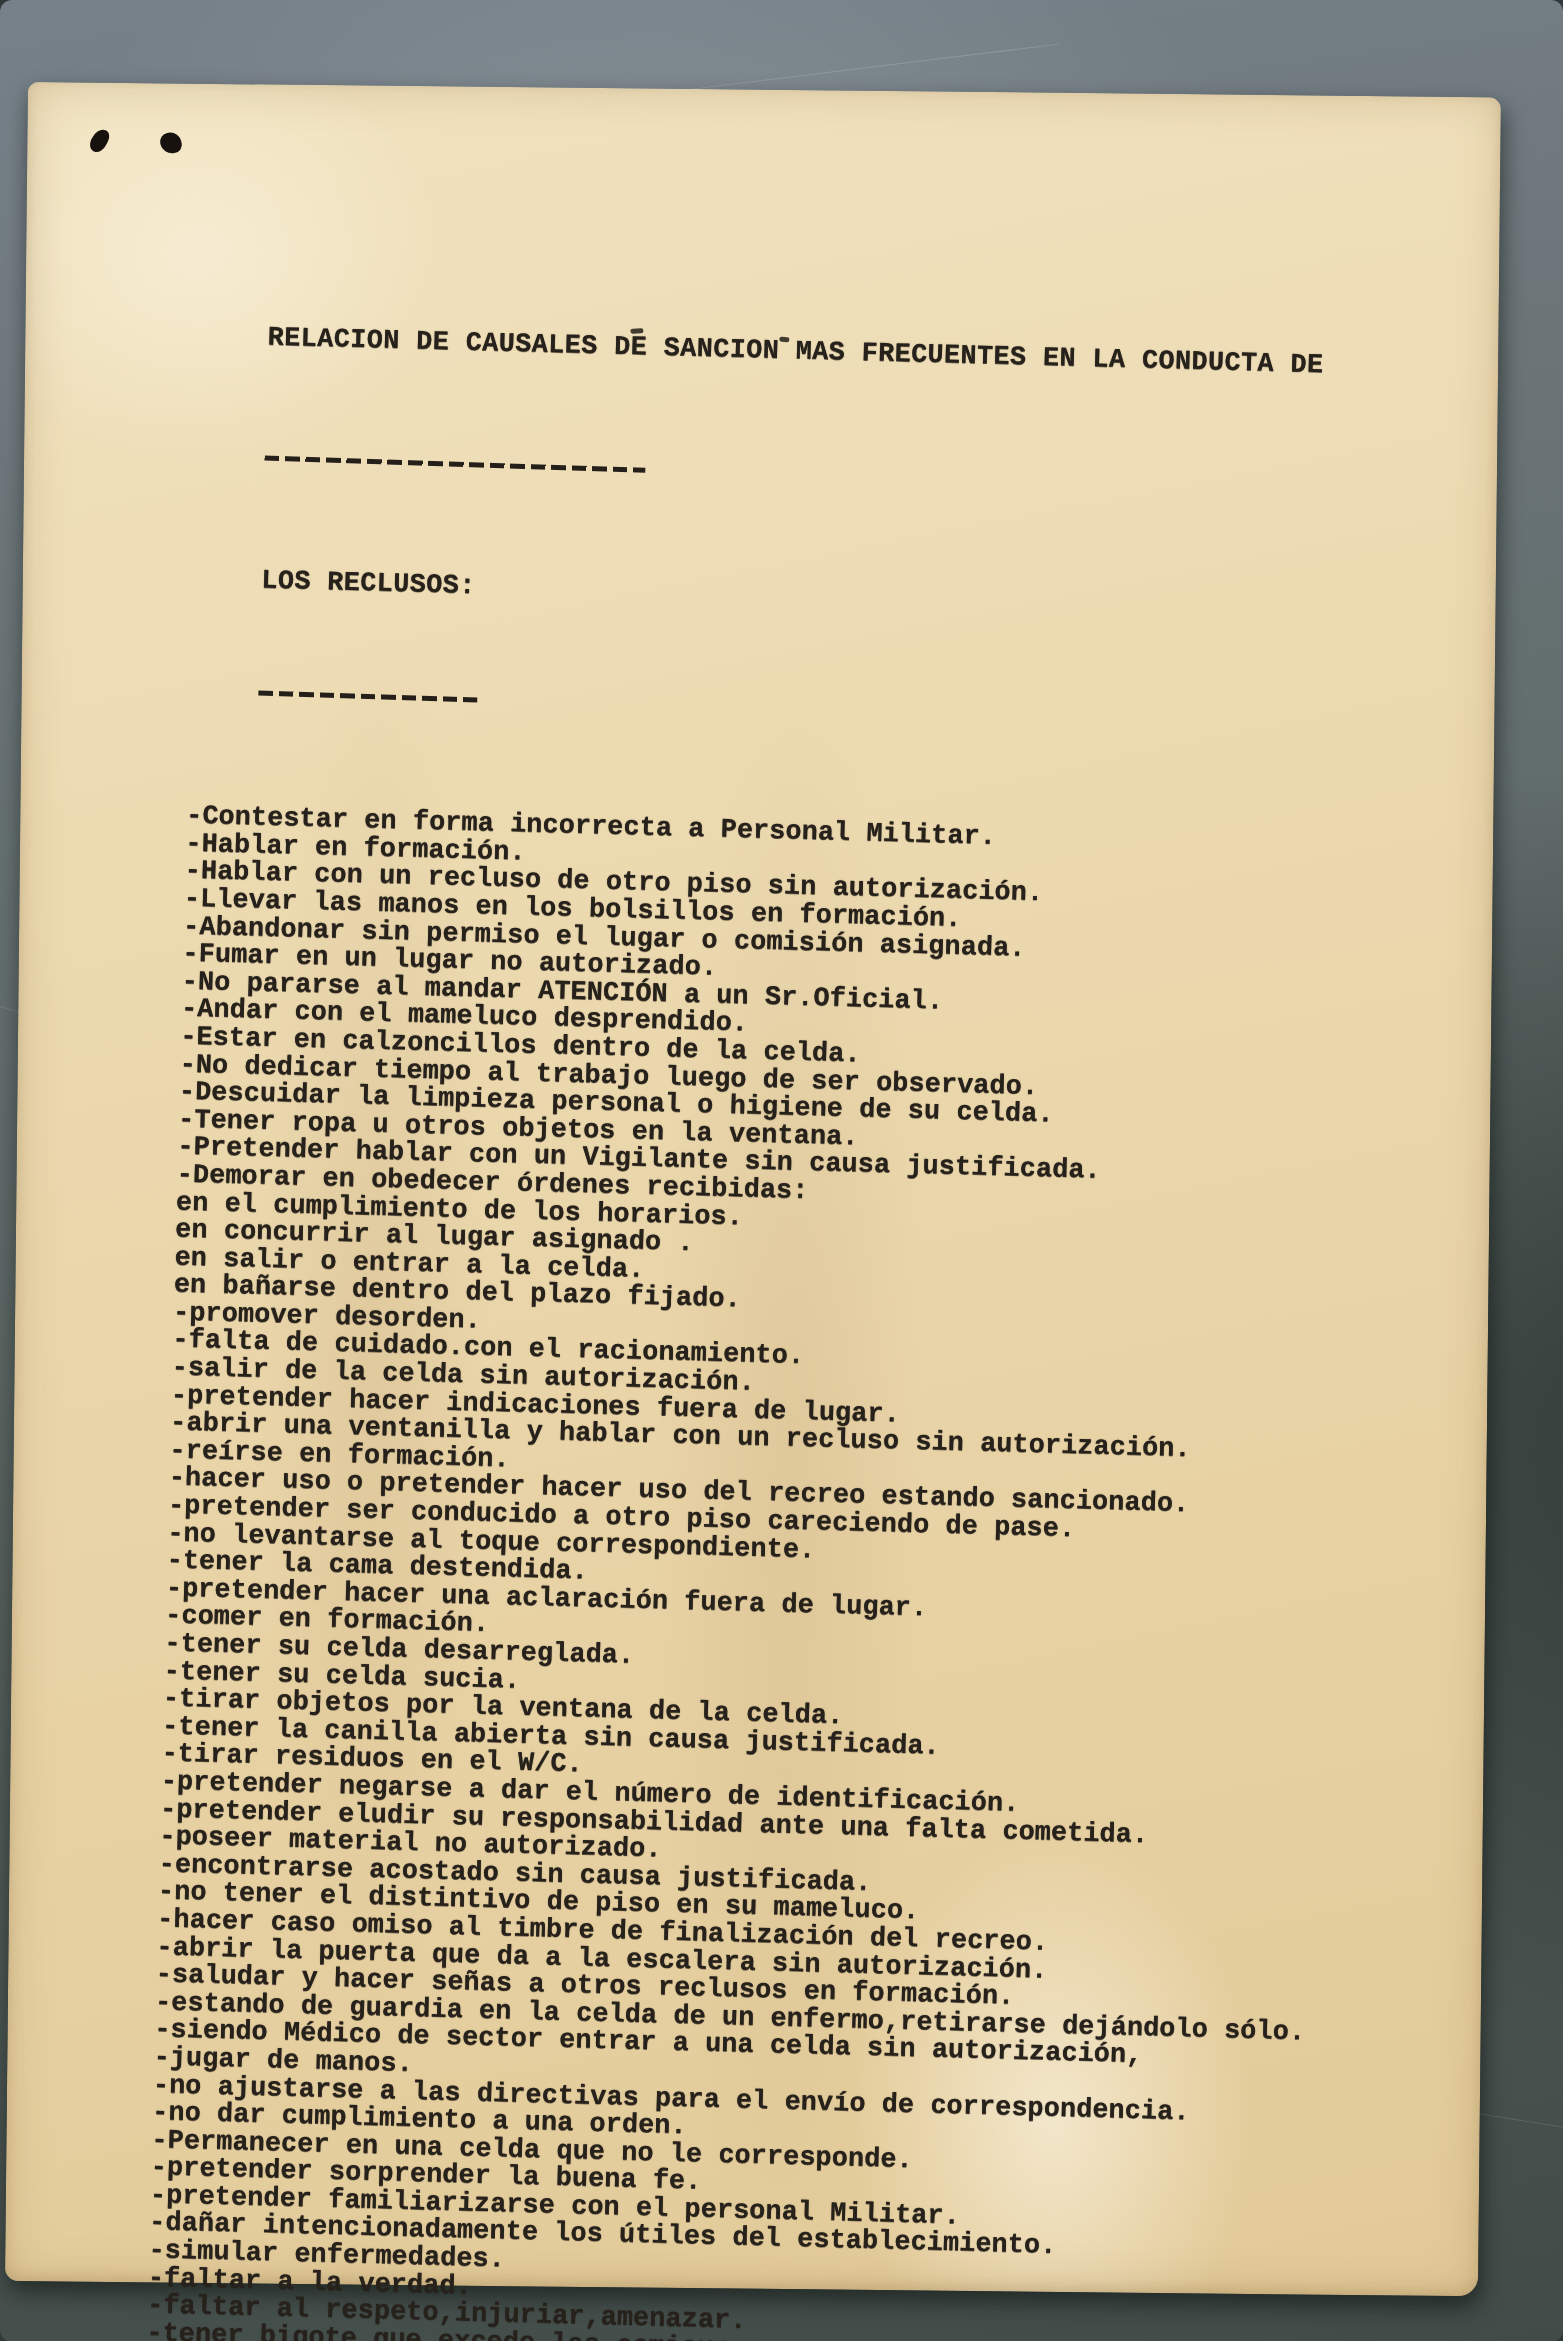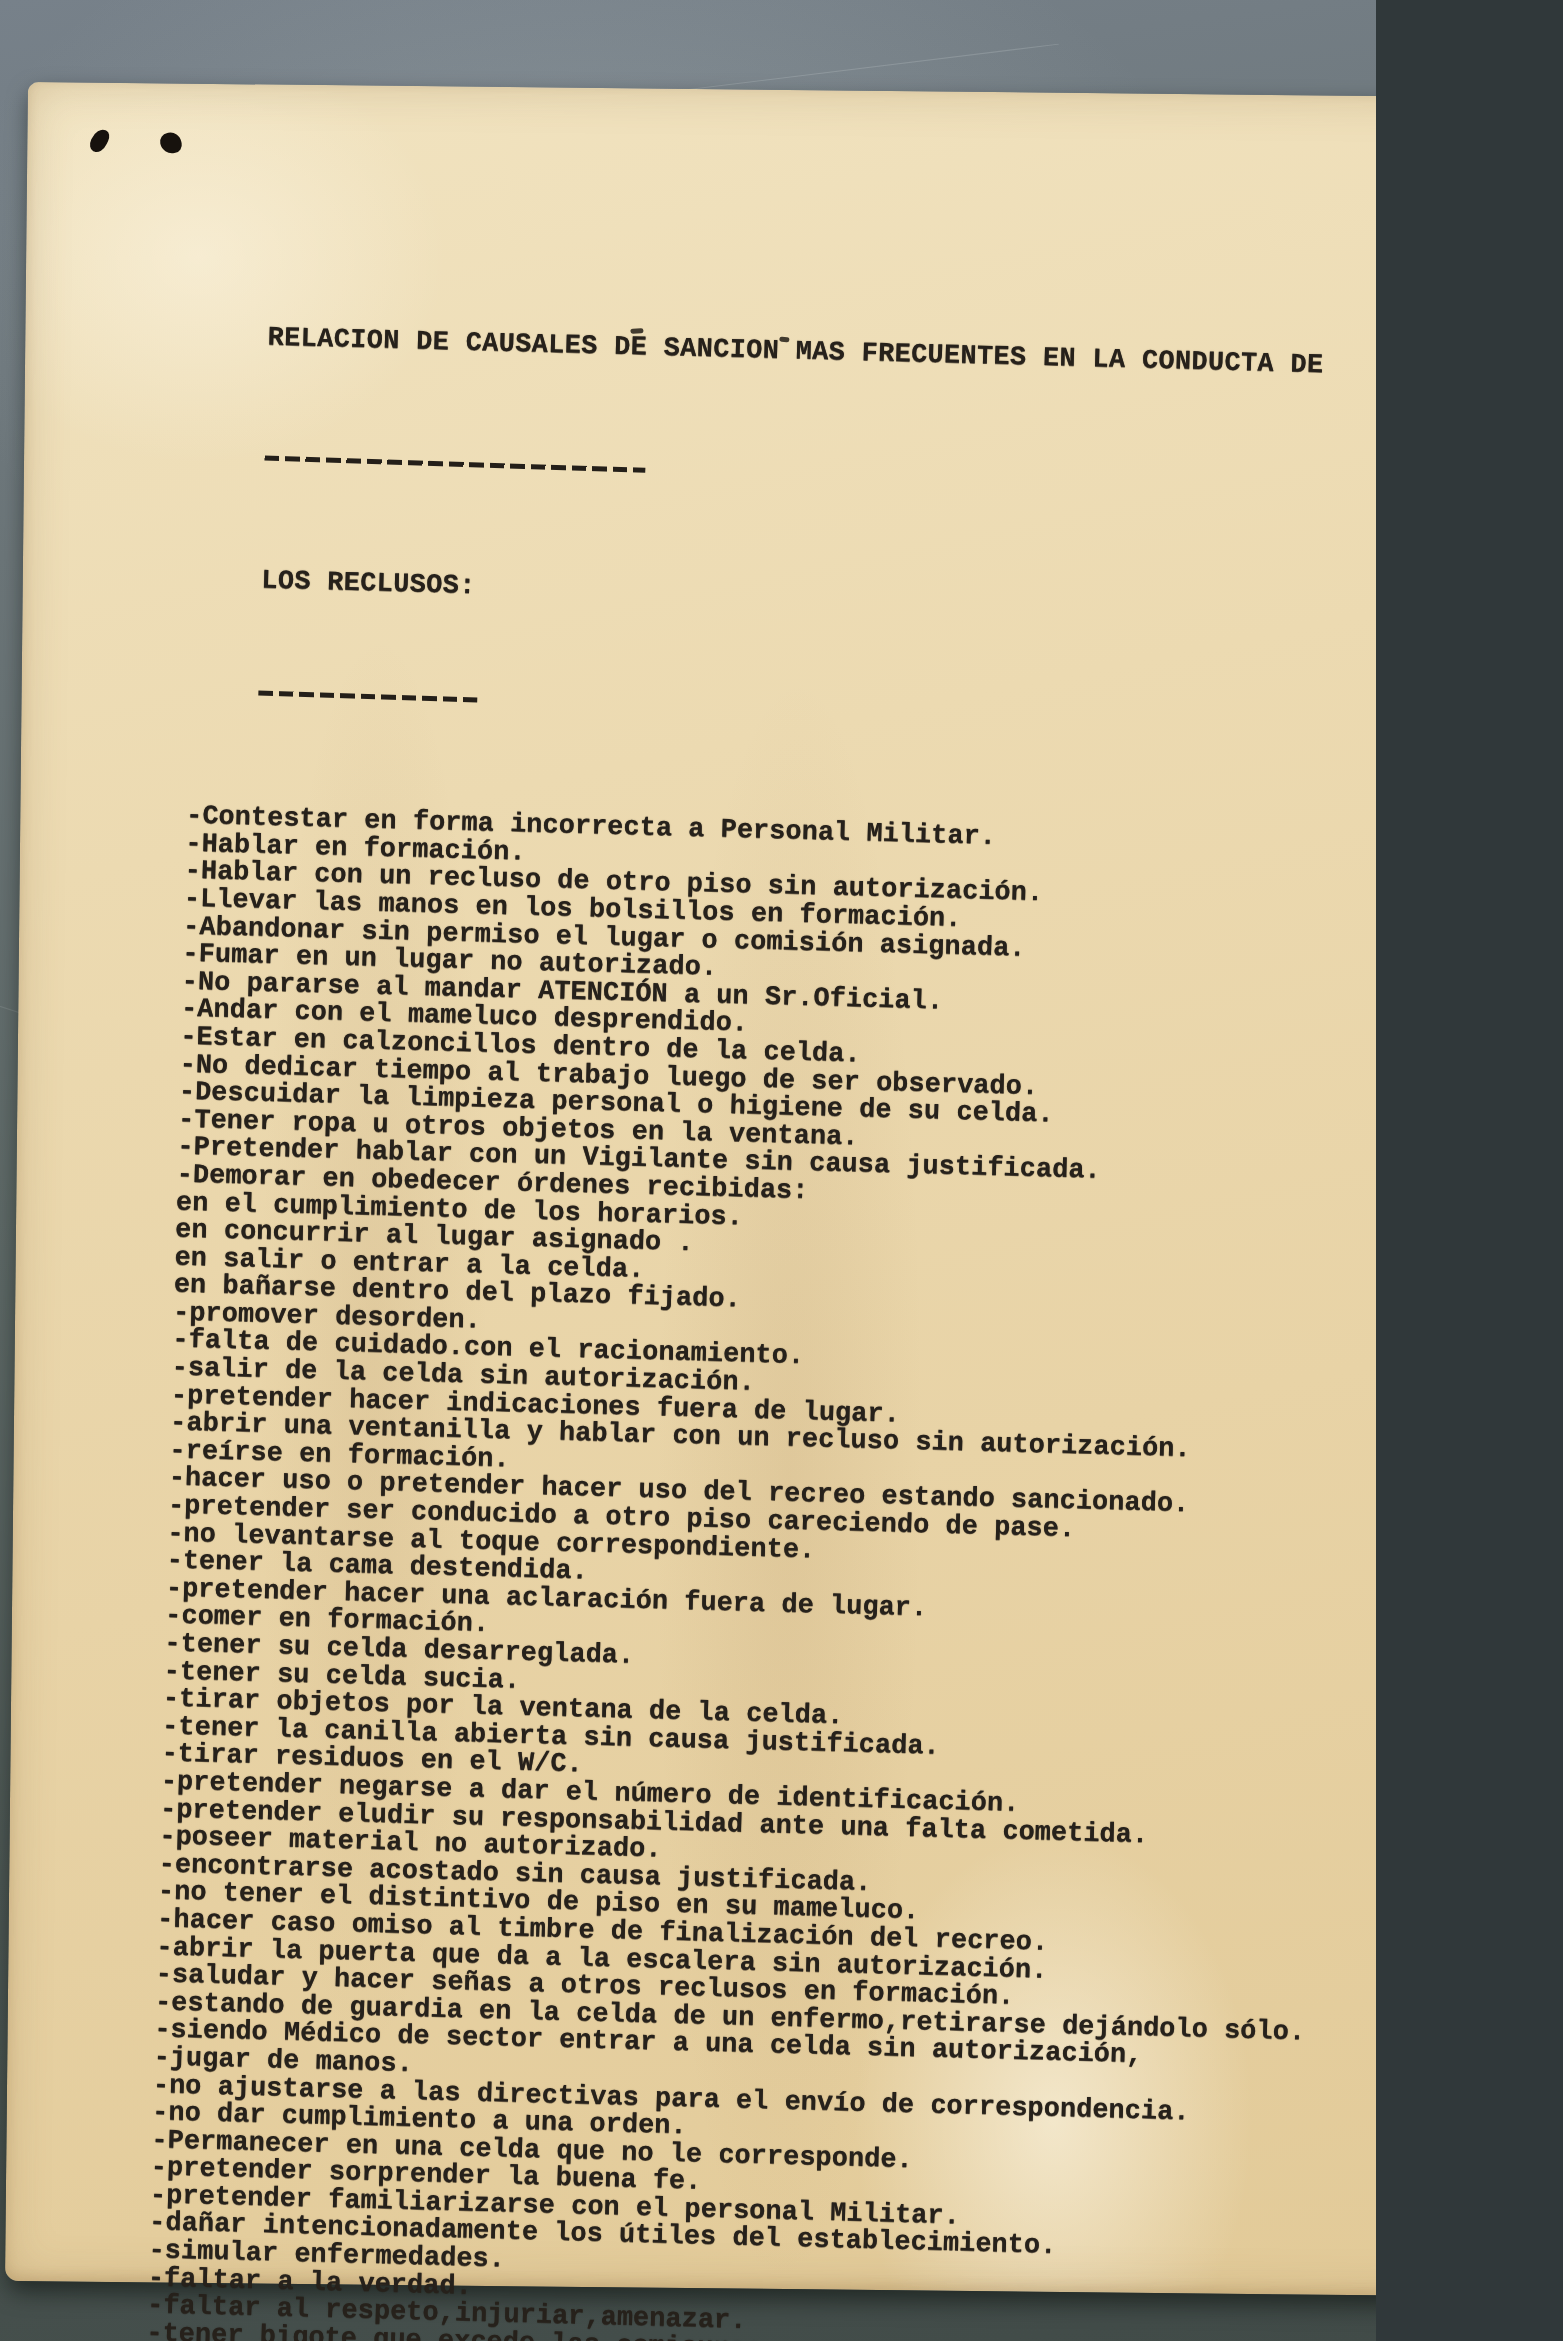--- a/index.html
+++ b/index.html
@@ -1,24 +1,25 @@
 <!DOCTYPE html>
 <html style="font-size:10.6px"><head>
 <meta charset="utf-8">
 <style>
   html,body{margin:0;padding:0;background:#30383a;}
   .scene{
     position:relative;
-    width:1376px;height:2342px;
+    width:1563px;height:2342px;
     overflow:hidden;
     font-family:"Liberation Mono","DejaVu Sans Mono",monospace;
     background:
       radial-gradient(ellipse 928px 597px at 42% 12%, rgba(190,200,204,0.28), rgba(190,200,204,0) 70%),
       radial-gradient(ellipse 1193px 928px at 110% 60%, rgba(10,18,14,0.45), rgba(10,18,14,0) 70%),
       linear-gradient(172deg,#77818a 0%, #6b7578 22%, #5d6866 48%, #4d5754 74%, #414b48 100%);
+    border-radius: 12px;
   }
   .scratch{position:absolute;background:rgba(235,240,238,0.35);pointer-events:none;}
   .paper{
     position:absolute;
     left:28px;top:82px;
     width:1473px;height:2199px;
     transform:rotate(0.6deg);
     transform-origin:0 0;
     border-radius:10.6px 12px 20px 13.3px;
     background:

